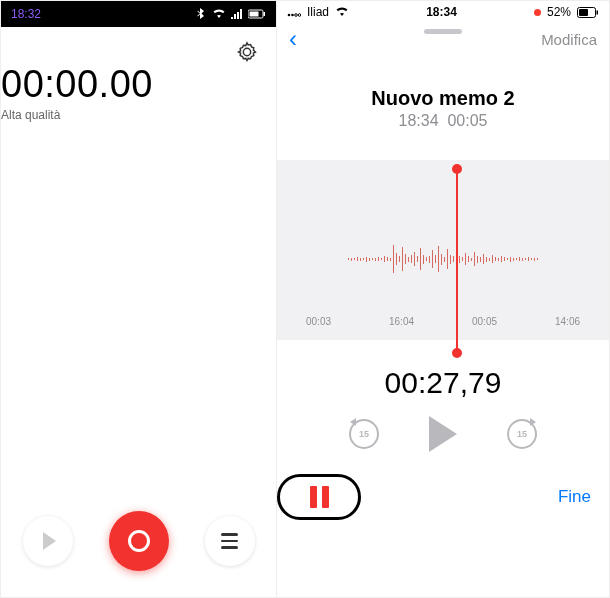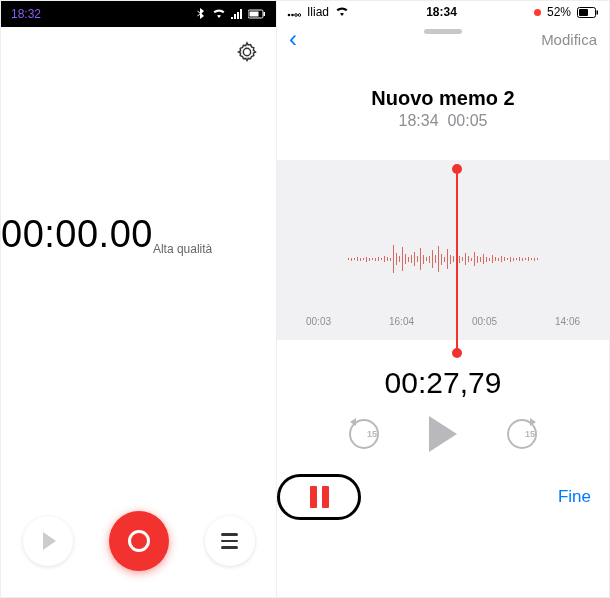--- a/index.html
+++ b/index.html
@@ -21,22 +21,21 @@
     height: 26px; background: #000; color: #8b5cf6;
     display: flex; justify-content: space-between; align-items: center;
     padding: 0 10px; font-size: 12px; font-weight: 500;
   }
   .android-status .icons { display:flex; gap:5px; align-items:center; }
 
   .left-top { display:flex; justify-content:flex-end; padding: 14px 18px 0 0; }
   .gear-icon { width:22px; height:22px; display:flex; align-items:center; justify-content:center; }
 
   .left-timer-area {
-    display:flex; align-items:flex-end;
-    margin-top: 150px;
+    display:flex; flex-direction:column; align-items:flex-start;
   }
   .left-timer {
     font-size: 38px; font-weight: 300; color:#000; letter-spacing: 0.5px;
   }
   .left-subtitle {
     font-size: 12px; color:#666; margin-top: 2px;
   }
 
   .left-controls {
     position:absolute; bottom: 26px; left:0; right:0;
@@ -99,21 +98,21 @@
   .time-axis {
     position:absolute; bottom:13px; left:0; right:0; display:flex; justify-content:space-around;
     font-size:10px; color:#8e8e93;
   }
 
   .ios-timer { text-align:center; font-size:30px; font-weight:400; margin-top:26px; font-variant-numeric: tabular-nums; }
 
   .ios-mid-controls {
     margin-top:16px; display:flex; justify-content:center; align-items:center; gap:50px;
   }
-  .skip-circle { width:30px;height:30px;border-radius:50%;border:2px solid #b9b9bd; position:relative; display:flex; align-items:center; justify-content:flex-end; font-size:9px; color:#b9b9bd; font-weight:600;}
+  .skip-circle { width:30px;height:30px;border-radius:50%;border:2px solid #b9b9bd; position:relative; display:flex; align-items:center; justify-content:center; font-size:9px; color:#b9b9bd; font-weight:600;}
   .skip-circle.back::after { content:""; position:absolute; top:-3px; left:-1px; width:0;height:0; border-right:6px solid #b9b9bd; border-top:4px solid transparent; border-bottom:4px solid transparent; }
   .skip-circle.fwd::after { content:""; position:absolute; top:-3px; right:-1px; width:0;height:0; border-left:6px solid #b9b9bd; border-top:4px solid transparent; border-bottom:4px solid transparent; }
   .big-play {
     width:0;height:0; border-left:28px solid #b9b9bd;
     border-top:18px solid transparent; border-bottom:18px solid transparent;
   }
 
   .ios-bottom {
     margin-top:22px; display:flex; align-items:center; position:relative;
   }

